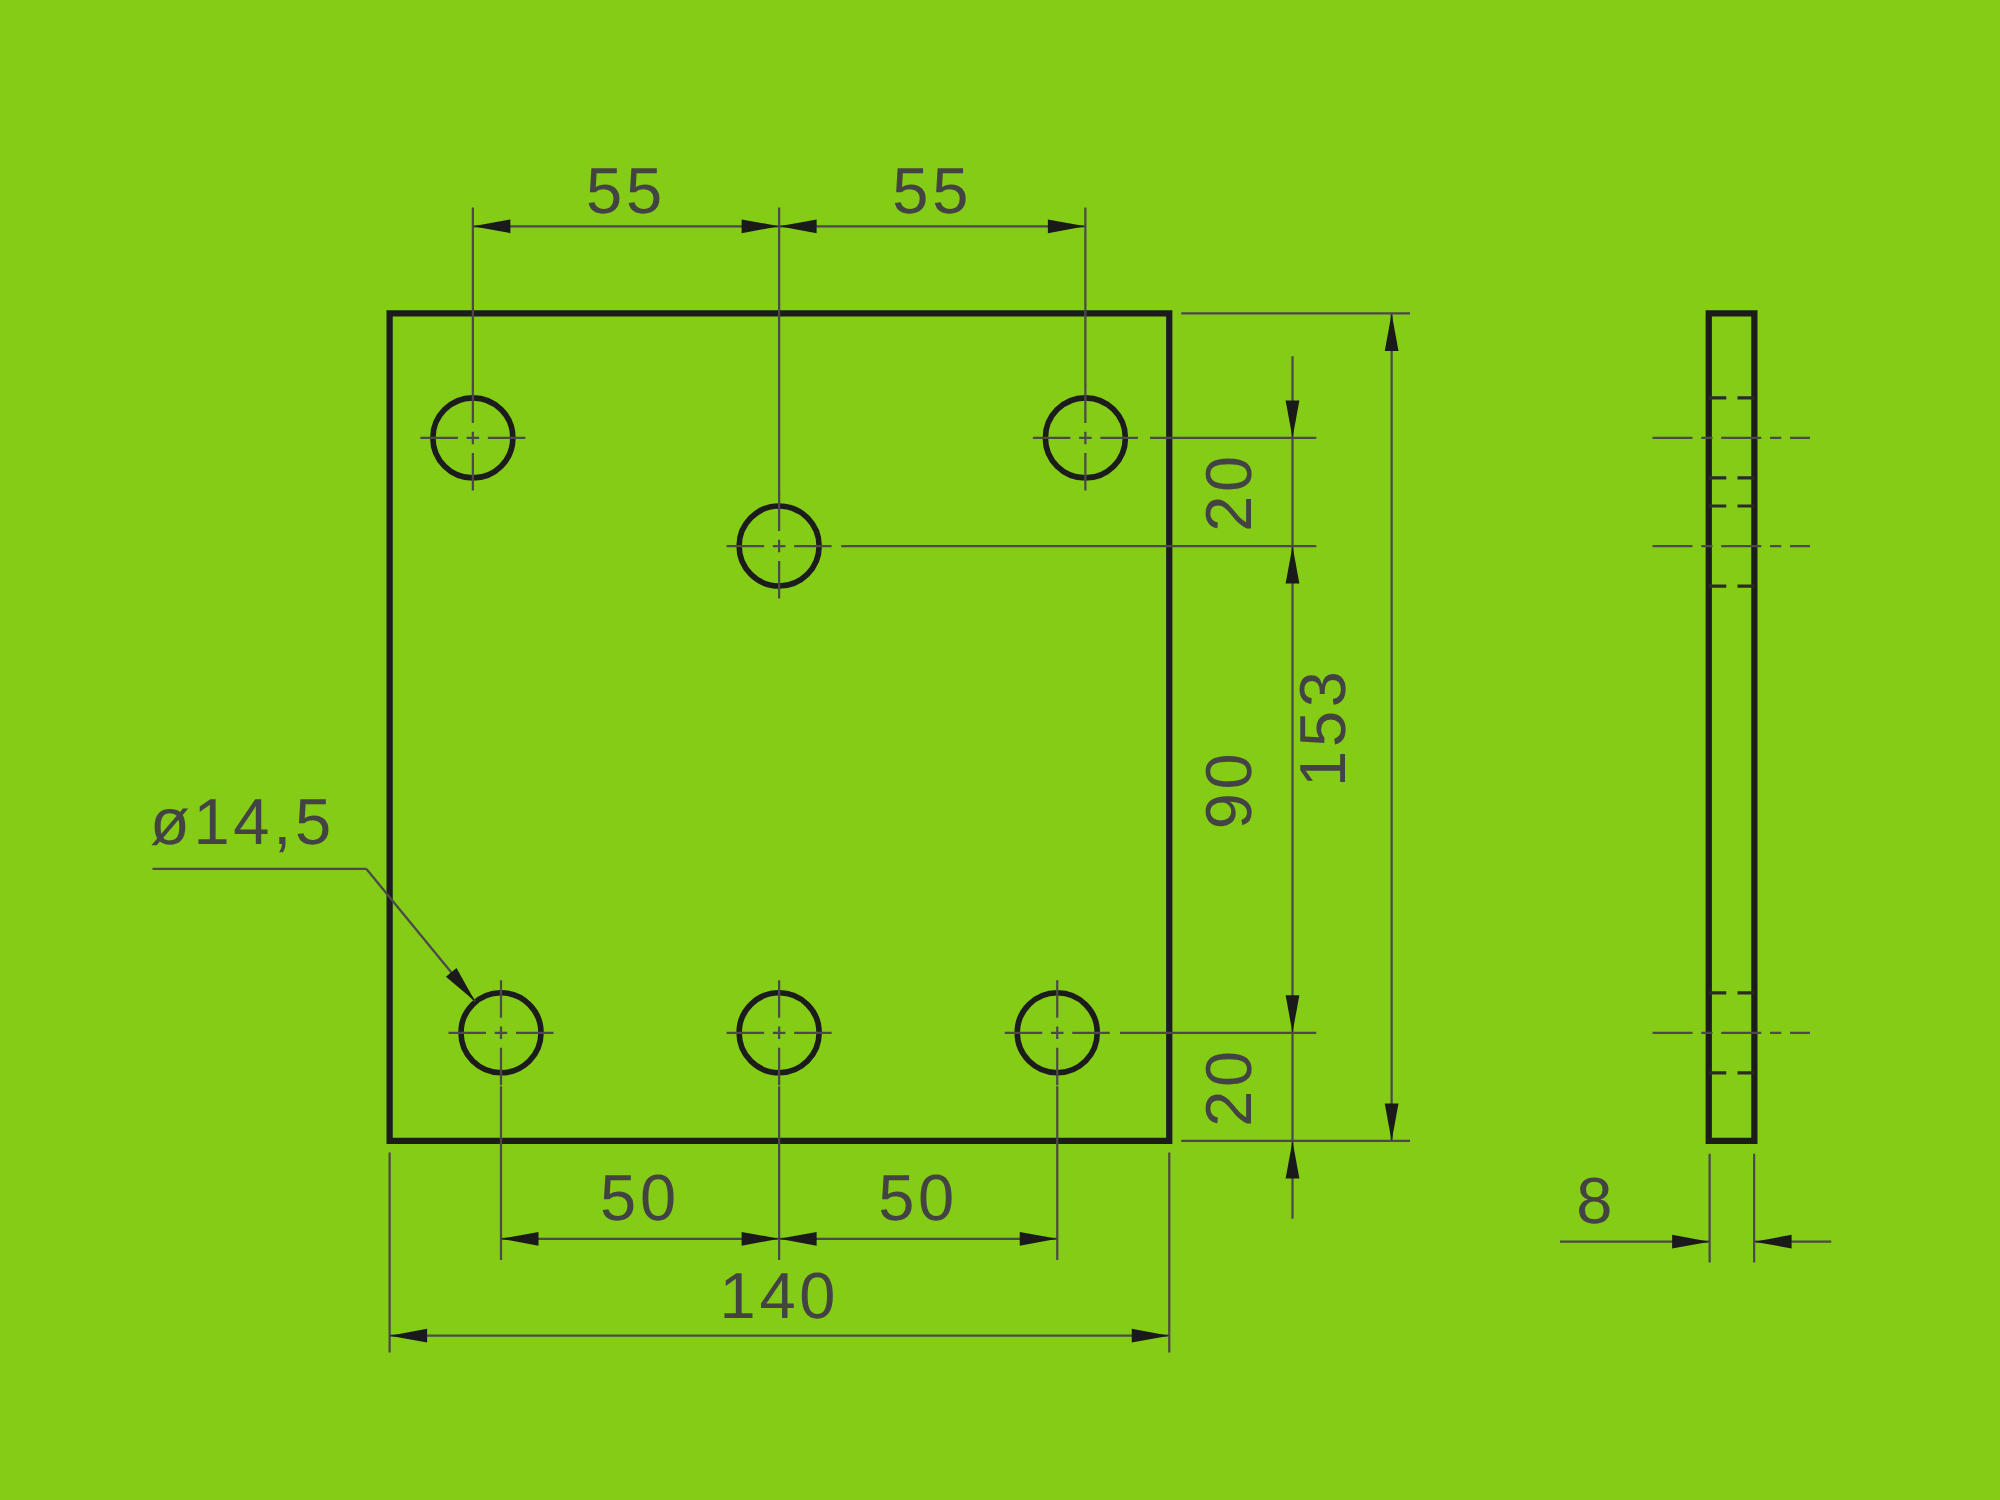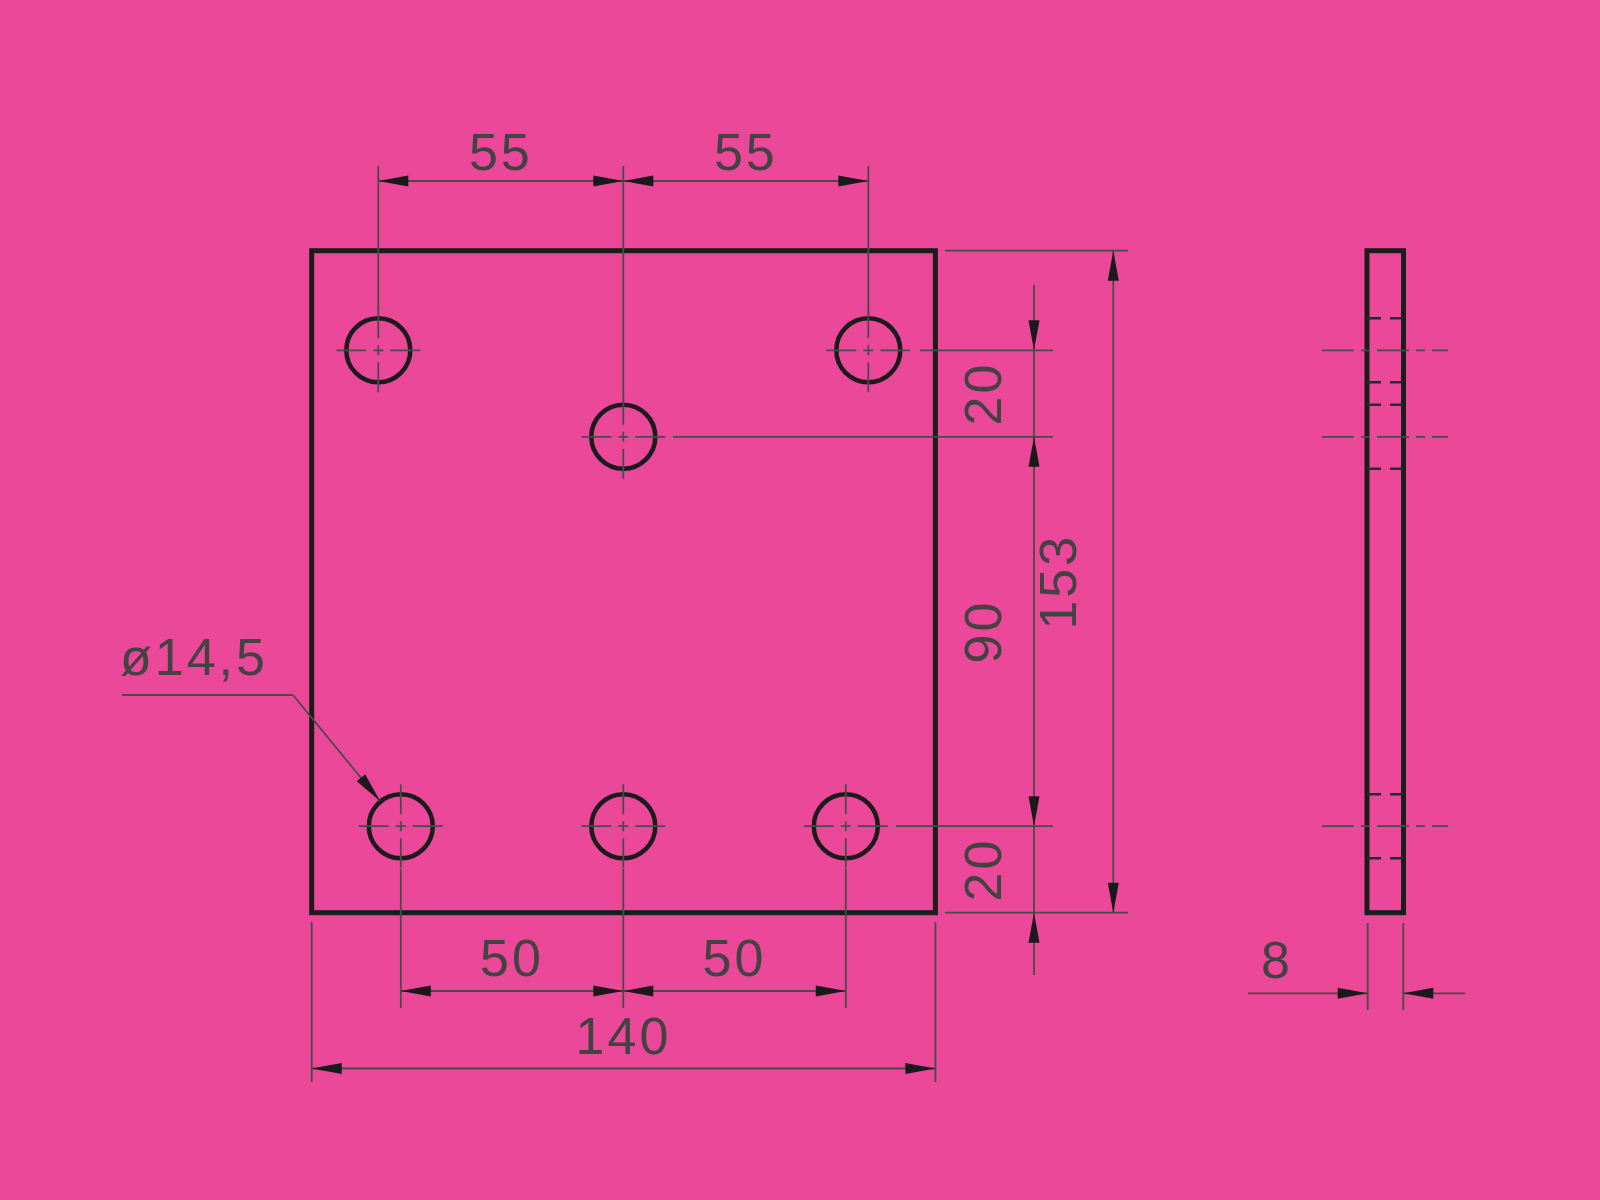--- a/index.html
+++ b/index.html
@@ -1,16 +1,16 @@
 <!DOCTYPE html>
 <html><head>
 <meta charset="utf-8">
 <style>
   html,body{margin:0;padding:0;background:#ffffff;}
-  .stage{width:1600px;height:1200px;background:#ec4899;position:relative;}
+  .stage{width:1600px;height:1200px;background:#84cc16;position:relative;}
   svg{display:block;}
   .dim-text{
     font-family:"Liberation Sans","DejaVu Sans",sans-serif;
     font-size:52px;
     letter-spacing:3px;
     fill:#434343;
     stroke:none;
   }
   .thick{stroke:#1c1c1c;stroke-width:5;fill:none;}
   .hole{stroke:#1c1c1c;stroke-width:4.5;fill:none;}

